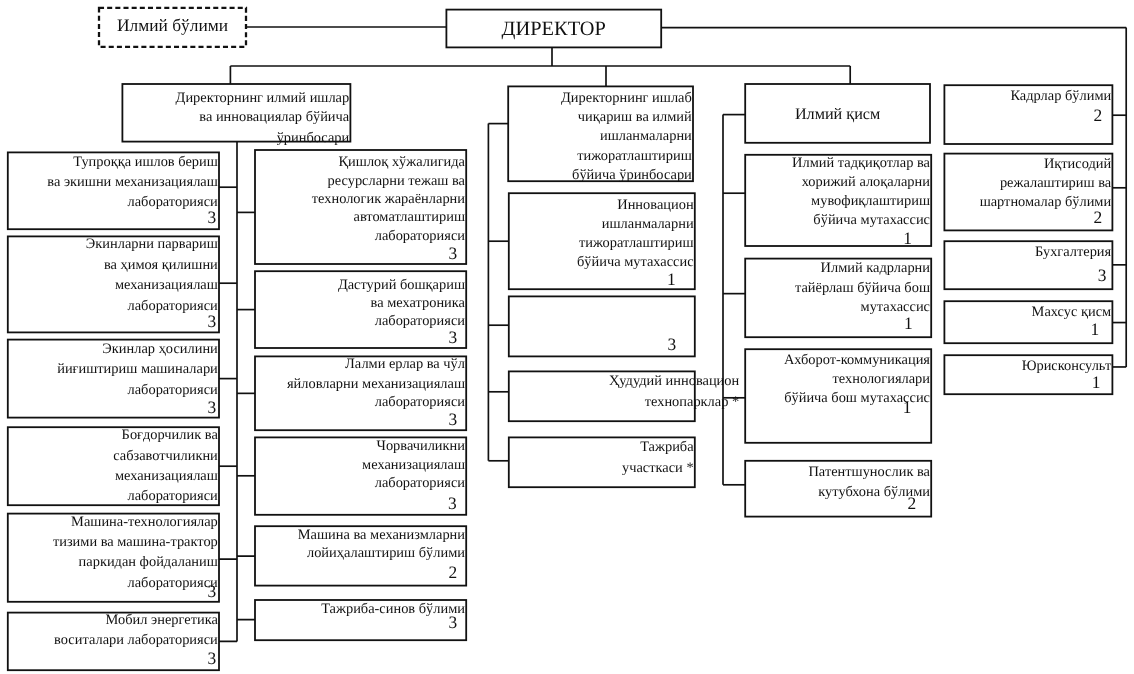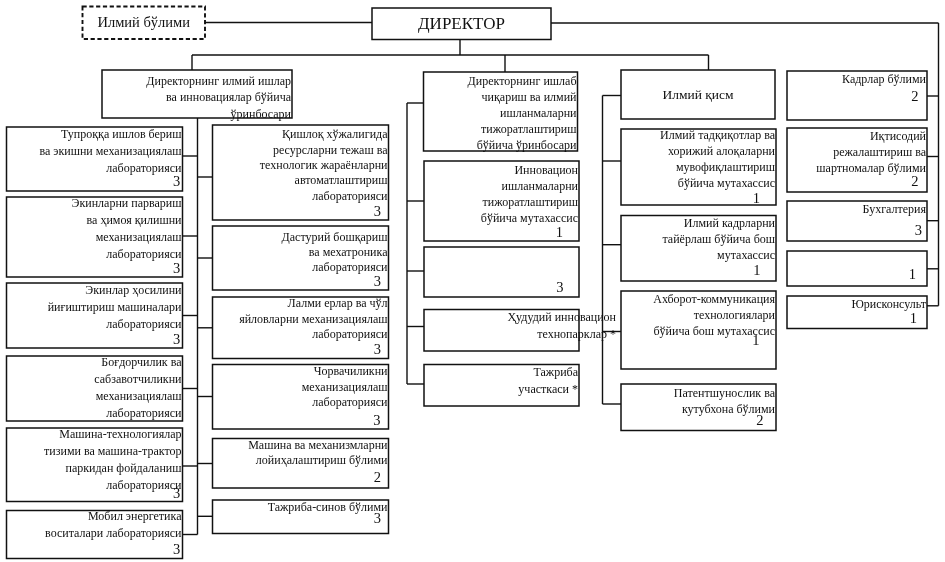--- a/index.html
+++ b/index.html
@@ -119,16 +119,17 @@
 <div class="t" style="left:425px;top:162.1px;width:153px;line-height:16px">Инновацион<br>ишланмаларни<br>тижоратлаштириш<br>бўйича мутахассис</div>
 <div class="t" style="left:445px;top:309.3px;width:171px;line-height:16.7px">Ҳудудий инновацион<br>технопарклар *</div>
 <div class="t" style="left:425px;top:363.8px;width:153px;line-height:16.7px">Тажриба<br>участкаси *</div>
 <div class="t" style="left:622px;top:128.3px;width:153px;line-height:15.9px">Илмий тадқиқотлар ва<br>хорижий алоқаларни<br>мувофиқлаштириш<br>бўйича мутахассис</div>
 <div class="t" style="left:622px;top:215.1px;width:153px;line-height:16px">Илмий кадрларни<br>тайёрлаш бўйича бош<br>мутахассис</div>
 <div class="t" style="left:622px;top:290.8px;width:153px;line-height:16px">Ахборот-коммуникация<br>технологиялари<br>бўйича бош мутахассис</div>
 <div class="t" style="left:622px;top:385.1px;width:153px;line-height:16px">Патентшунослик ва<br>кутубхона бўлими</div>
 <div class="t" style="left:788px;top:70.6px;width:138px;line-height:16px">Кадрлар бўлими</div>
 <div class="t" style="left:788px;top:127.9px;width:138px;line-height:16.2px">Иқтисодий<br>режалаштириш ва<br>шартномалар бўлими</div>
 <div class="t" style="left:788px;top:201.1px;width:138px;line-height:16px">Бухгалтерия</div>
+<div class="t" style="left:788px;top:250.6px;width:138px;line-height:16px">Махсус қисм</div>
 <div class="t" style="left:788px;top:296.4px;width:138px;line-height:16px">Юрисконсульт</div>
 <div class="c" style="left:82.5px;top:6.5px;width:122.5px;height:32.5px;font-size:14.5px">Илмий бўлими</div>
 <div class="c" style="left:372px;top:8px;width:179px;height:31.5px;font-size:17px">ДИРЕКТОР</div>
 <div class="c" style="left:621px;top:70px;width:154px;height:49px;font-size:13.5px">Илмий қисм</div>
 </div>
 </body></html>

